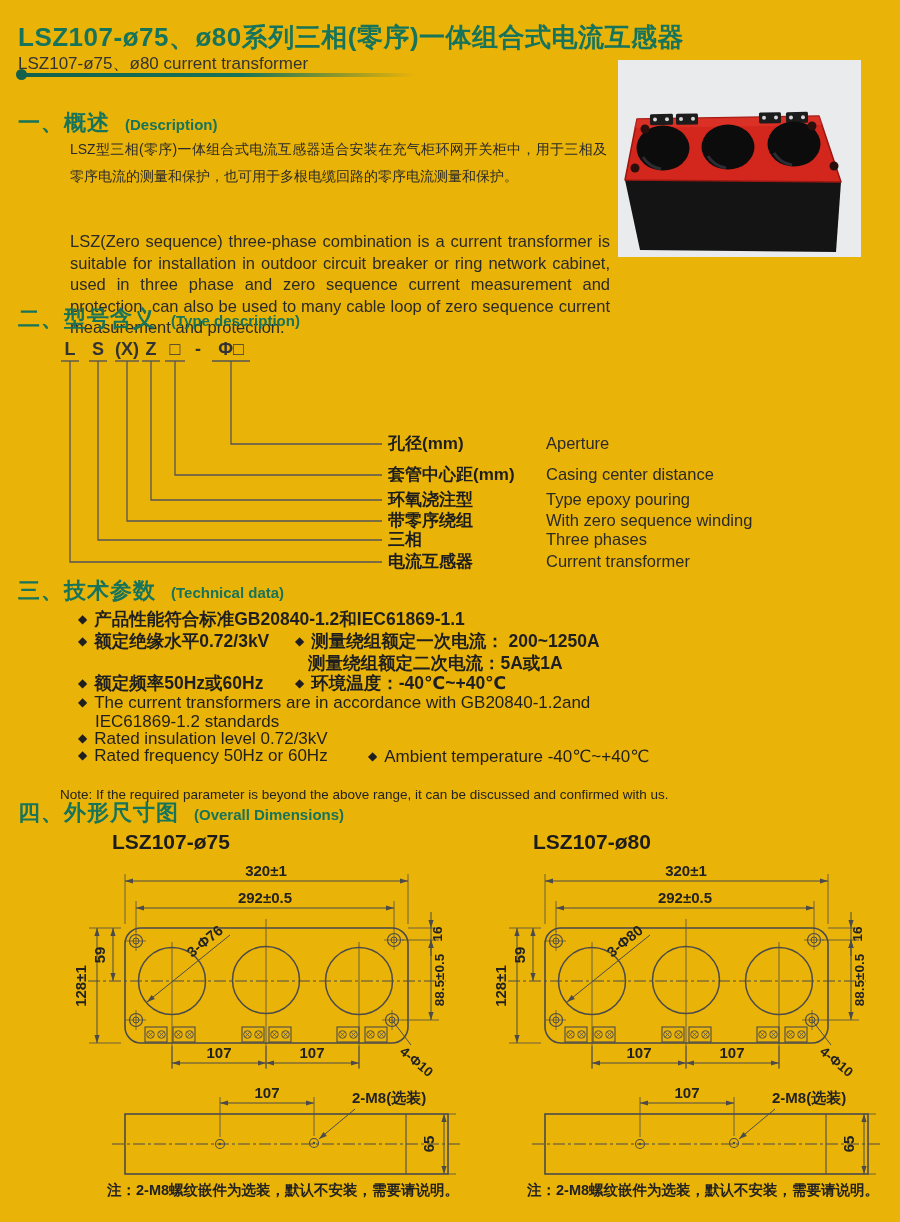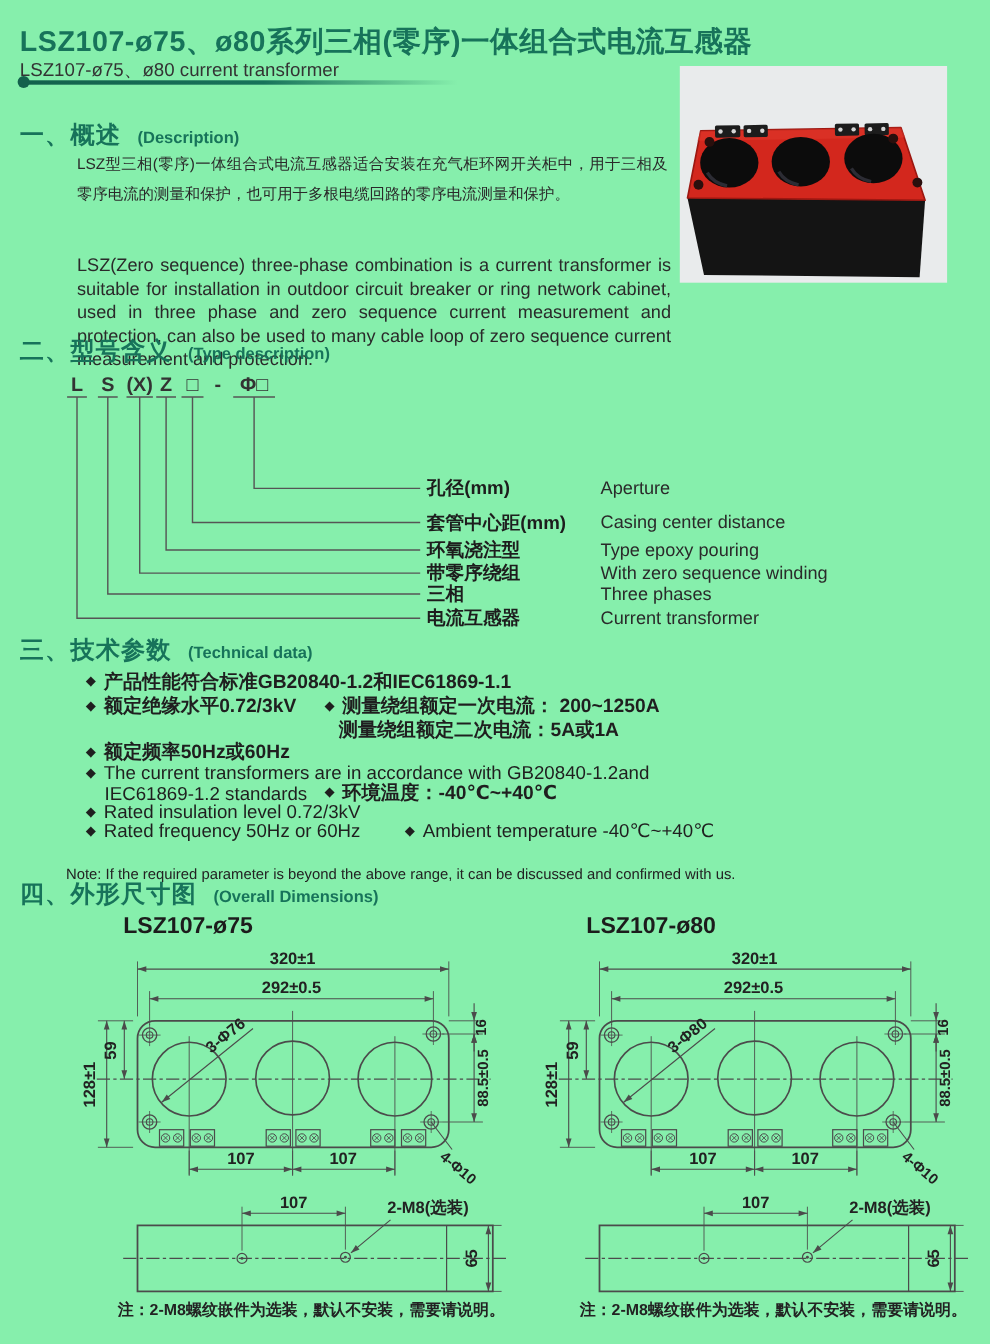--- a/index.html
+++ b/index.html
@@ -1,16 +1,16 @@
 <!DOCTYPE html>
 <html><head>
 <meta charset="utf-8">
 <style>
   html,body{margin:0;padding:0;background:#ffffff;}
-  #page{position:relative;width:900px;height:1222px;background:#86efac;overflow:hidden;
+  #page{position:relative;width:900px;height:1222px;background:#eab308;overflow:hidden;
         font-family:"Liberation Sans","DejaVu Sans",sans-serif;color:#222;}
   .abs{position:absolute;}
   
   .doc-title{left:18px;top:20px;font-size:26px;font-weight:bold;color:#17735A;letter-spacing:.5px;white-space:nowrap;}
   .doc-sub{left:18px;top:52px;font-size:17px;font-weight:500;color:#333;}
   .green-line{left:24px;top:73px;width:392px;height:3.5px;
       background:linear-gradient(to right,#13614c 0%,#17735A 55%,rgba(23,115,90,0) 100%);}
   .green-dot{left:16px;top:69px;width:11px;height:11px;border-radius:50%;background:#13614c;}
   
   .sec-head{font-weight:bold;color:#17735A;white-space:nowrap;}
@@ -139,21 +139,21 @@
 
   <div class="abs sec-head" style="left:18px;top:576px">
     <span class="cn"><span>三、</span><span>技术参数</span></span><span class="en">(Technical data)</span>
   </div>
 
   <div class="abs t-cn" style="left:78px;top:607px"><span class="dia">◆</span><span>产品性能符合标准GB20840-1.2和IEC61869-1.1</span></div>
   <div class="abs t-cn" style="left:78px;top:629px"><span class="dia">◆</span><span>额定绝缘水平0.72/3kV</span></div>
   <div class="abs t-cn" style="left:295px;top:629px"><span class="dia">◆</span><span>测量绕组额定一次电流： 200~1250A</span></div>
   <div class="abs t-cn" style="left:308px;top:651px"><span>测量绕组额定二次电流：5A或1A</span></div>
   <div class="abs t-cn" style="left:78px;top:671px"><span class="dia">◆</span><span>额定频率50Hz或60Hz</span></div>
-  <div class="abs t-cn" style="left:295px;top:708px"><span class="dia">◆</span><span>环境温度：-40℃~+40℃</span></div>
+  <div class="abs t-cn" style="left:295px;top:671px"><span class="dia">◆</span><span>环境温度：-40℃~+40℃</span></div>
   <div class="abs t-en" style="left:78px;top:693px"><span class="dia">◆</span><span>The current transformers are in accordance with GB20840-1.2and</span></div>
   <div class="abs t-en" style="left:95px;top:712px"><span>IEC61869-1.2 standards</span></div>
   <div class="abs t-en" style="left:78px;top:729px"><span class="dia">◆</span><span>Rated  insulation level 0.72/3kV</span></div>
   <div class="abs t-en" style="left:78px;top:746px"><span class="dia">◆</span><span>Rated  frequency 50Hz or 60Hz</span></div>
   <div class="abs t-en" style="left:368px;top:746px"><span class="dia">◆</span><span>Ambient temperature  -40℃~+40℃</span></div>
   <div class="abs sec-head" style="left:18px;top:798px">
     <span class="cn"><span>四、</span><span>外形尺寸图</span></span><span class="en">(Overall  Dimensions)</span>
   </div>
 
   <div class="abs note-en" style="left:60px;top:787px">Note: If the required parameter is beyond the above range, it can be discussed and confirmed with us.</div>

